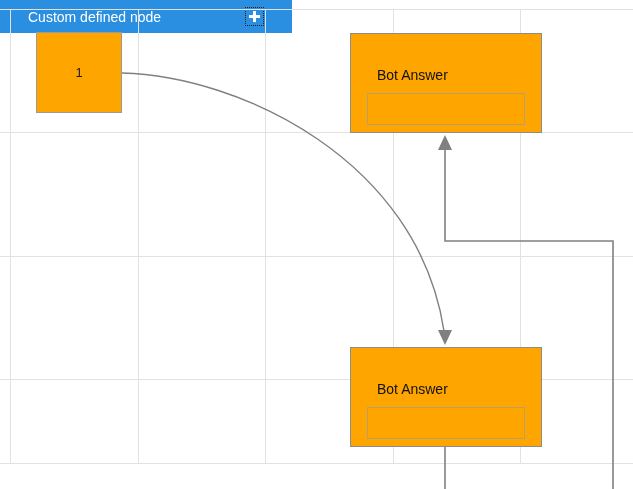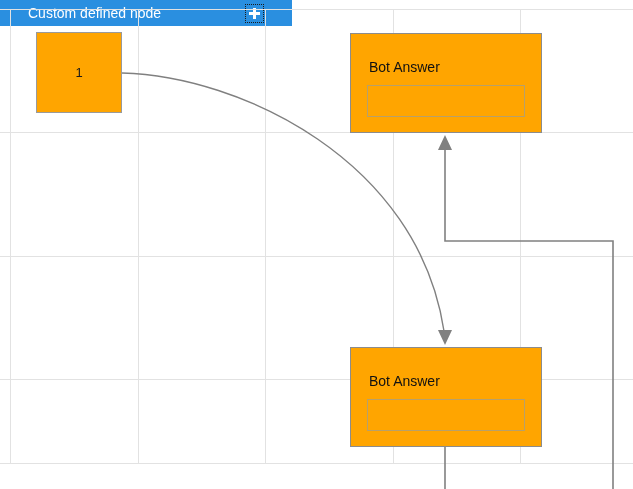--- a/index.html
+++ b/index.html
@@ -46,21 +46,21 @@
     font-size: 13px;
     color: #1a1a1a;
     line-height: 1;
   }
 
   .node-bot {
     width: 192px;
     height: 100px;
     background: #FFA500;
     border: 1px solid #8c8c8c;
-    padding: 4px;
+    padding: 12px;
   }
   .node-bot.top { left: 350px; top: 33px; }
   .node-bot.bottom { left: 350px; top: 347px; }
 
   .node-bot .bot-title {
     font-size: 14px;
     color: #111111;
     margin: 22px 0 0 14px;
     line-height: 1;
   }
@@ -70,21 +70,21 @@
     height: 32px;
     border: 1px solid #b7a06a;
     box-sizing: border-box;
     background: transparent;
   }
 
   .node-custom {
     left: 30px;
     top: 296px;
     width: 292px;
-    height: 26px;
+    height: 33px;
     background: #2a8fe0;
     display: flex;
     align-items: center;
     z-index: 2;
   }
   .node-custom .custom-label {
     color: #ffffff;
     font-size: 14px;
     margin-left: 28px;
     line-height: 1;

